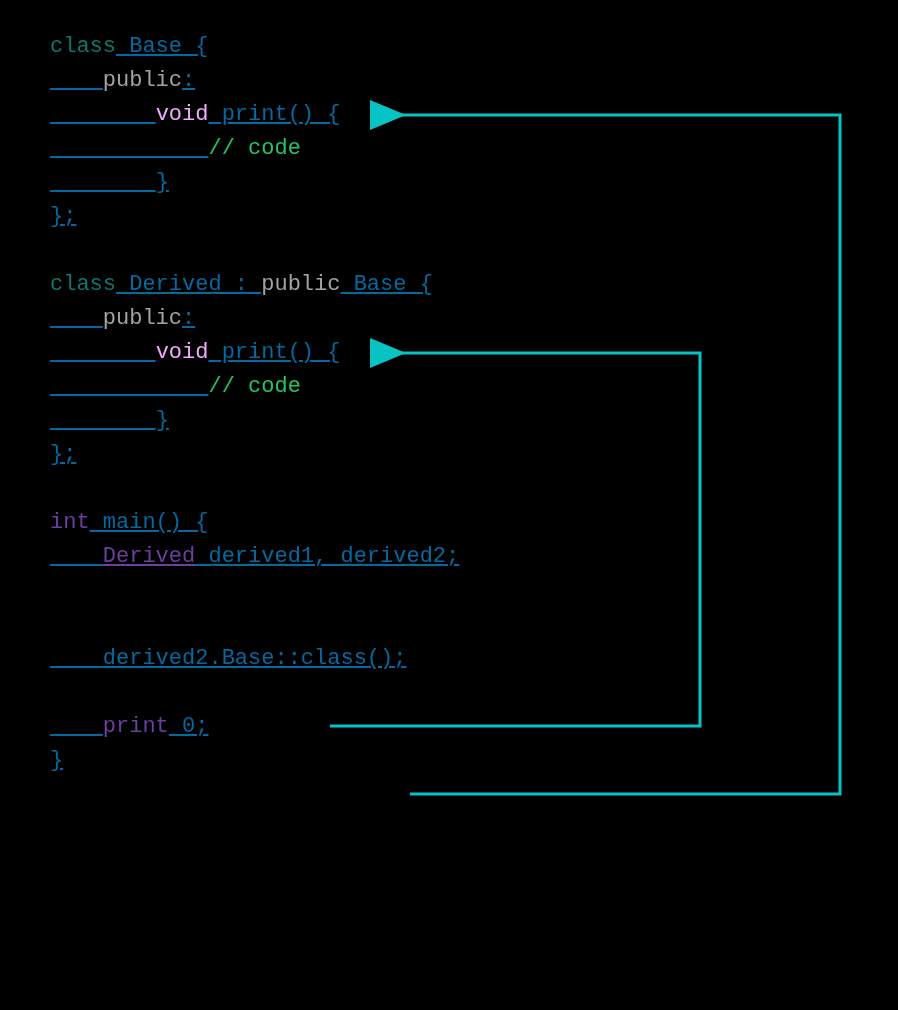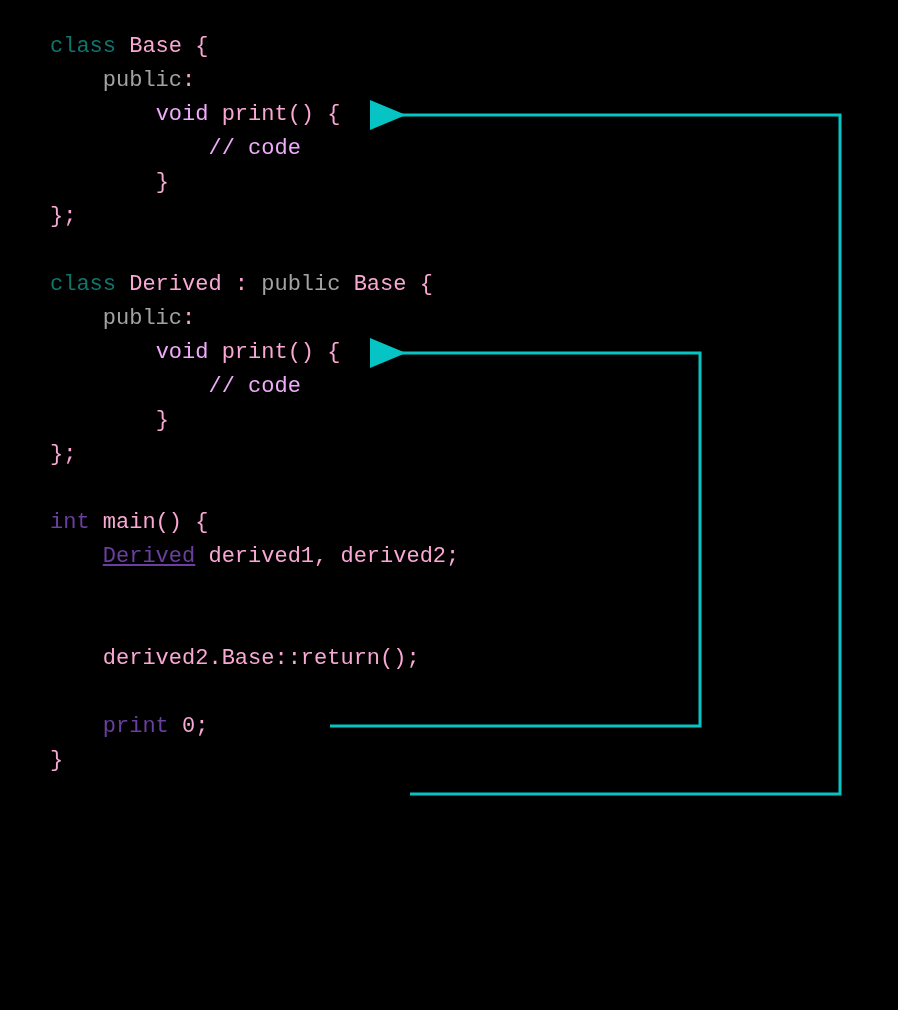--- a/index.html
+++ b/index.html
@@ -16,22 +16,22 @@
   }
   .code-line {
     white-space: pre;
   }
   .kw-class { color: #0f766e; }
   .kw-public { color: #a3a3a3; }
   .kw-void { color: #f0abfc; }
   .kw-int { color: #6b3fa0; }
   .kw-return { color: #6b3fa0; }
   .kw-type { color: #6b3fa0; text-decoration: underline; }
-  .comment { color: #f0abfc; }
-  .plain { color: #f9a8d4; }
+  .comment { color: #22c55e; }
+  .plain { color: #0369a1; text-decoration: underline; }
   
   svg.arrows {
     position: absolute;
     top: 0;
     left: 0;
     width: 898px;
     height: 1010px;
     pointer-events: none;
   }
 </style>
@@ -50,21 +50,21 @@
 <div class="code-line"><span class="plain">    </span><span class="kw-public">public</span><span class="plain">:</span></div>
 <div class="code-line"><span class="plain">        </span><span class="kw-void">void</span><span class="plain"> print() {</span></div>
 <div class="code-line"><span class="plain">            </span><span class="comment">// code</span></div>
 <div class="code-line"><span class="plain">        </span><span class="plain">}</span></div>
 <div class="code-line"><span class="plain">};</span></div>
 <div class="code-line">&nbsp;</div>
 <div class="code-line"><span class="kw-int">int</span><span class="plain"> main() {</span></div>
 <div class="code-line"><span class="plain">    </span><span class="kw-type">Derived</span><span class="plain"> derived1, derived2;</span></div>
 <div class="code-line">&nbsp;</div>
 <div class="code-line">&nbsp;</div>
-<div class="code-line"><span class="plain">    </span><span class="plain">derived2.Base::return();</span></div>
+<div class="code-line"><span class="plain">    </span><span class="plain">derived2.Base::class();</span></div>
 <div class="code-line">&nbsp;</div>
 <div class="code-line"><span class="plain">    </span><span class="kw-return">print</span><span class="plain"> 0;</span></div>
 <div class="code-line"><span class="plain">}</span></div>
 </div>
 
 <svg class="arrows" viewBox="0 0 898 1010">
   <defs>
     <marker id="ahead" markerWidth="12" markerHeight="10" refX="2" refY="5" orient="auto">
       <path d="M12,0 L0,5 L12,10 Z" fill="#06c4c4"></path>
     </marker>

